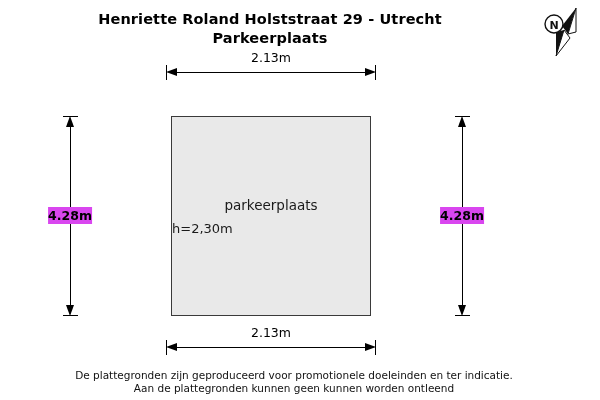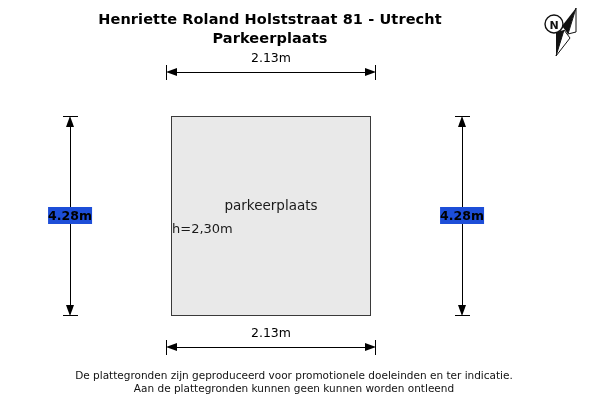--- a/index.html
+++ b/index.html
@@ -167,21 +167,21 @@
     border-top: 11px solid #000;
   }
   .dim-v .label {
     position: absolute;
     top: 50%;
     margin-top: -9px;
     left: 50%;
     transform: translateX(-50%);
     font-size: 12.5px;
     font-weight: bold;
-    background: #1d4ed8;
+    background: #d946ef;
     padding: 1px 0;
     white-space: nowrap;
   }
 
   
   #dim-top    { left: 166px; top: 72px;  width: 210px; }
   #dim-bottom { left: 166px; top: 347px; width: 210px; }
   #dim-left   { left: 55px;  top: 116px; height: 200px; }
   #dim-right  { left: 447px; top: 116px; height: 200px; }
 
@@ -203,21 +203,21 @@
     color: #111111;
   }
   .footer .l { display: block; }
 </style>
 </head>
 <body>
 
 <div class="page">
 
   <div class="title">
-    <span>Henriette Roland Holststraat 81 - Utrecht</span>
+    <span>Henriette Roland Holststraat 29 - Utrecht</span>
     <span class="line2">Parkeerplaats</span>
   </div>
 
   <div class="compass">
     <svg width="56" height="56" viewBox="0 0 56 56">
 
       <polygon points="38,4 30,30 24,22" fill="#111111"></polygon>
       <polygon points="38,4 30,30 38,28" fill="#ffffff" stroke="#111111" stroke-width="1"></polygon>
       <polygon points="18,52 26,26 32,34" fill="#ffffff" stroke="#111111" stroke-width="1"></polygon>
       <polygon points="18,52 26,26 18,28" fill="#111111"></polygon>

